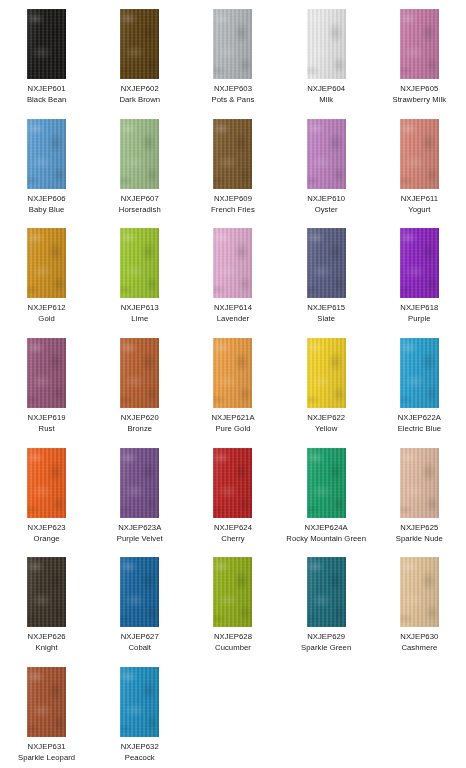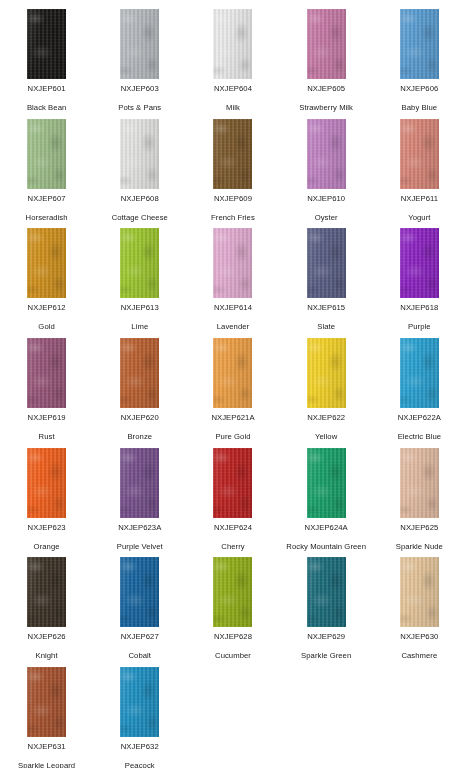--- a/index.html
+++ b/index.html
@@ -97,38 +97,47 @@
     white-space: nowrap;
     letter-spacing: 0.05px;
   }
   .swatch-name {
     font-size: 7.7px;
     line-height: 11px;
     color: #1b1b1b;
     text-align: center;
     white-space: nowrap;
     letter-spacing: 0.05px;
-    margin-top: 8px;
   }
 </style>
 </head>
 <body>
 
 <main id="swatch-grid">
     <div class="swatch-cell">
       <div class="swatch-chip" style="background-color: rgb(24, 23, 22);">
         <div class="tex-v"></div>
         <div class="tex-h"></div>
         <div class="tex-mottle"></div>
         <div class="tex-sheen"></div>
       </div>
       <div class="swatch-code">NXJEP601</div>
       <div class="swatch-name">Black Bean</div>
     </div>
     <div class="swatch-cell">
+      <div class="swatch-chip" style="background-color: rgb(93, 64, 16);">
+        <div class="tex-v"></div>
+        <div class="tex-h"></div>
+        <div class="tex-mottle"></div>
+        <div class="tex-sheen"></div>
+      </div>
+      <div class="swatch-code">NXJEP602</div>
+      <div class="swatch-name">Dark Brown</div>
+    </div>
+    <div class="swatch-cell">
       <div class="swatch-chip" style="background-color: rgb(184, 188, 192);">
         <div class="tex-v"></div>
         <div class="tex-h"></div>
         <div class="tex-mottle"></div>
         <div class="tex-sheen"></div>
       </div>
       <div class="swatch-code">NXJEP603</div>
       <div class="swatch-name">Pots &amp; Pans</div>
     </div>
     <div class="swatch-cell">
@@ -165,30 +174,20 @@
       <div class="swatch-chip" style="background-color: rgb(159, 193, 138);">
         <div class="tex-v"></div>
         <div class="tex-h"></div>
         <div class="tex-mottle"></div>
         <div class="tex-sheen"></div>
       </div>
       <div class="swatch-code">NXJEP607</div>
       <div class="swatch-name">Horseradish</div>
     </div>
     <div class="swatch-cell">
-      <div class="swatch-chip" style="background-color: rgb(231, 231, 229);">
-        <div class="tex-v"></div>
-        <div class="tex-h"></div>
-        <div class="tex-mottle"></div>
-        <div class="tex-sheen"></div>
-      </div>
-      <div class="swatch-code">NXJEP608</div>
-      <div class="swatch-name">Cottage Cheese</div>
-    </div>
-    <div class="swatch-cell">
       <div class="swatch-chip" style="background-color: rgb(125, 90, 44);">
         <div class="tex-v"></div>
         <div class="tex-h"></div>
         <div class="tex-mottle"></div>
         <div class="tex-sheen"></div>
       </div>
       <div class="swatch-code">NXJEP609</div>
       <div class="swatch-name">French Fries</div>
     </div>
     <div class="swatch-cell">

